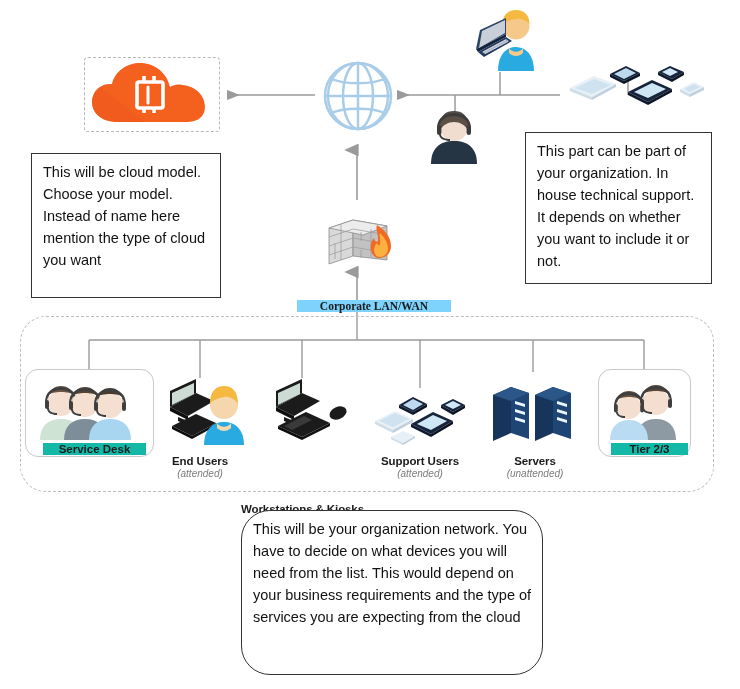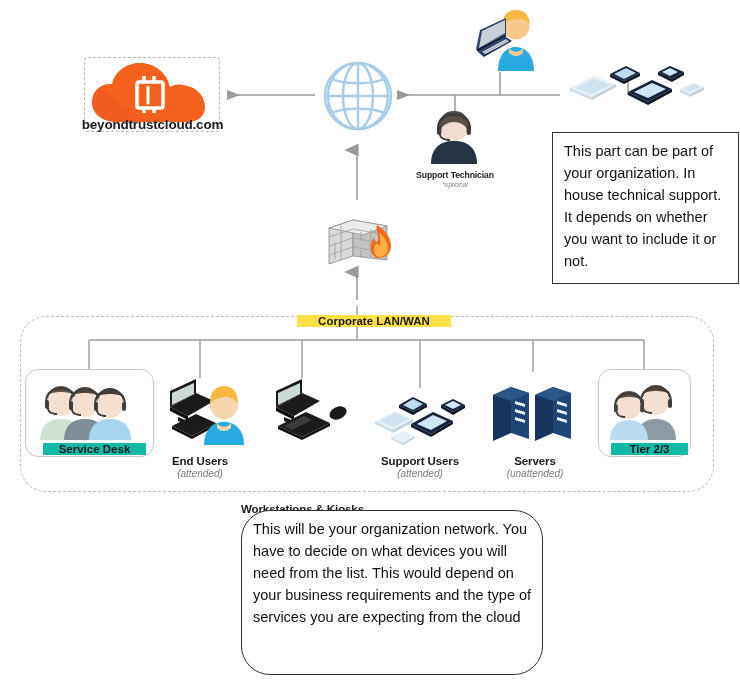--- a/index.html
+++ b/index.html
@@ -20,21 +20,21 @@
     background:#ffffff;
     border:1px solid #333333;
     box-sizing:border-box;
     font-size:14.5px;
     line-height:1.52;
     color:#111111;
     padding:7px 10px 7px 11px;
     z-index:40;
   }
   #callout-cloud{left:31px;top:153px;width:190px;height:145px;}
-  #callout-support{left:525px;top:132px;width:187px;height:152px;margin-left:27px;}
+  #callout-support{left:525px;top:132px;width:187px;height:152px;}
   #callout-network{left:241px;top:510px;width:302px;height:165px;border-radius:29px;}
 
   
   #cloud-frame{
     left:84px;top:57px;width:136px;height:75px;
     border:1.6px dashed #b8b8b8;border-radius:4px;
     box-sizing:border-box;
   }
   #cloud-label{
     left:70px;top:117px;width:165px;
@@ -44,23 +44,23 @@
 
   
   .lbl{position:absolute;text-align:center;}
   .lbl .t1{font-size:11.5px;font-weight:bold;color:#1b1b1b;white-space:nowrap;letter-spacing:-0.1px;}
   .lbl .t2{font-size:10px;font-style:italic;color:#7c7c7c;white-space:nowrap;margin-top:1px;}
   .lbl-sm .t1{font-size:8.6px;font-weight:bold;color:#1b1b1b;white-space:nowrap;}
   .lbl-sm .t2{font-size:6.6px;font-style:italic;color:#8a8a8a;white-space:nowrap;}
 
   
   #lan-label{
-    left:297px;top:315px;width:146px;text-align:center;
+    left:297px;top:300px;width:146px;text-align:center;
     font-size:11.5px;font-weight:bold;color:#1b1b1b;
-    background:#fde047;padding:0 4px;z-index:12;white-space:nowrap;
+    background:#7dd3fc;padding:0 4px;z-index:12;white-space:nowrap;font-family:Liberation Serif, serif;
   }
 
   
   #net-boundary{
     left:20px;top:316px;width:694px;height:176px;
     border:1.7px dashed #bdbdbd;border-radius:26px;
     box-sizing:border-box;
   }
 
   
@@ -124,21 +124,20 @@
              C67 3 79 13 82 27 C85 25 90 24 94 25 C108 26 117 36 117 47
              C117 57 109 62 99 62 Z" fill="#f4611f"></path>
     <path d="M30 62 C12 62 4 52 4 42 C4 36 7 30 12 27 L58 62 Z" fill="#ef5a1e" opacity="0.55"></path>
     <g fill="none" stroke="#ffffff" stroke-width="3.6" stroke-linejoin="round">
       <rect x="49" y="22" width="26" height="26" rx="2"></rect>
       <path d="M56 22 L56 16 M66 22 L66 16"></path>
       <path d="M56 48 L56 53 M66 48 L66 53"></path>
     </g>
     <path d="M60 27 L60 43" stroke="#ffffff" stroke-width="3" stroke-linecap="round"></path>
   </svg>
-  <div class="abs" id="cloud-label">beyondtrustcloud.com</div>
 
   <svg class="abs" style="left:322px;top:58px;" width="72" height="76" viewBox="0 0 72 76">
     <g fill="none" stroke="#a9cde8" stroke-width="2.5">
       <circle cx="36" cy="38" r="33"></circle>
       <ellipse cx="36" cy="38" rx="15" ry="33"></ellipse>
       <ellipse cx="36" cy="38" rx="30" ry="33"></ellipse>
       <line x1="3" y1="38" x2="69" y2="38"></line>
       <path d="M8 20 C20 27 52 27 64 20"></path>
       <path d="M8 56 C20 49 52 49 64 56"></path>
       <line x1="36" y1="5" x2="36" y2="71"></line>
@@ -233,24 +232,20 @@
     <circle cx="29" cy="19" r="14" fill="#f1ddd0"></circle>
     <path d="M15 18 C15 7 21 3 29 3 C37 3 43 7 43 18 C43 12 37 10 29 10 C21 10 15 12 15 18 Z" fill="#4a4a4a"></path>
     <path d="M15 16 C15 8 21 4 29 4 C37 4 43 8 43 16 L43 22 C40 17 35 14 29 14 C23 14 18 17 15 22 Z" fill="#5c5046"></path>
     <g fill="#3c3c3c">
       <rect x="12" y="17" width="4.4" height="10" rx="2.2"></rect>
       <rect x="41.6" y="17" width="4.4" height="10" rx="2.2"></rect>
       <path d="M12 20 C12 10 20 5 29 5 C38 5 46 10 46 20 L43.5 20 C43.5 12 37 8 29 8 C21 8 14.5 12 14.5 20 Z"></path>
       <path d="M14 26 C14 31 20 33 25 33 L25 31 C21 31 16 30 16 26 Z"></path>
     </g>
   </svg>
-  <div class="lbl lbl-sm abs" style="left:396px;top:170px;width:118px;">
-    <div class="t1">Support Technician</div>
-    <div class="t2">*optional</div>
-  </div>
 
   <div class="abs" id="lan-label">Corporate LAN/WAN</div>
 
   <div class="abs" id="net-boundary"></div>
 
   <div class="card" id="card-service"></div>
   <svg class="abs" style="left:34px;top:378px;" width="112" height="62" viewBox="0 0 112 62">
 
     <g>
       <path d="M6 62 C6 48 14 41 27 41 C40 41 48 48 48 62 Z" fill="#cfe3d5"></path>
@@ -434,18 +429,19 @@
       <g fill="#3f3f3f">
         <rect x="8" y="24" width="3.8" height="8.5" rx="1.9"></rect>
         <rect x="34.2" y="24" width="3.8" height="8.5" rx="1.9"></rect>
         <path d="M8 27 C8 16 15 12 23 12 C31 12 38 16 38 27 L36 27 C36 19 30 15 23 15 C16 15 10 19 10 27 Z"></path>
         <path d="M10 32 C10 36 15 38 19 38 L19 36 C15 36 12 35 12 32 Z"></path>
       </g>
     </g>
   </svg>
   <div class="card-label" style="left:611px;top:443px;width:67px;">Tier 2/3</div>
 
+  <div class="callout" id="callout-cloud">This will be cloud model. Choose your model. Instead of name here mention the type of cloud you want</div>
 
   <div class="callout" id="callout-support">This part can be part of your organization. In house technical support. It depends on whether you want to include it or not.</div>
 
   <div class="callout" id="callout-network">This will be your organization network. You have to decide on what devices you will need from the list. This would depend on your business requirements and the type of services you are expecting from the cloud</div>
 
 </div>
 
 </body></html>

